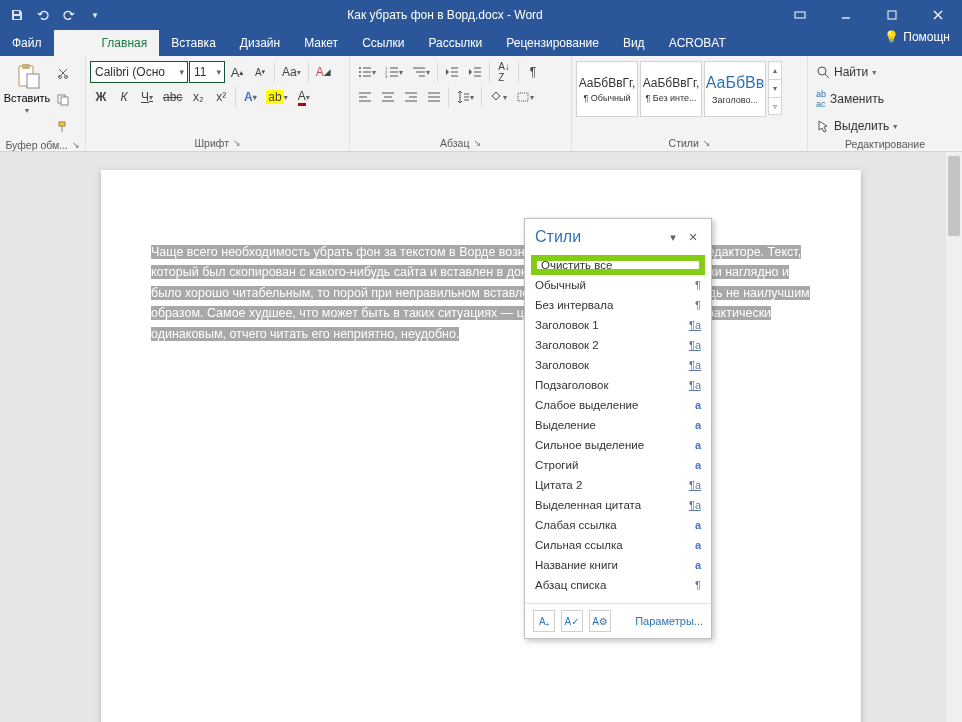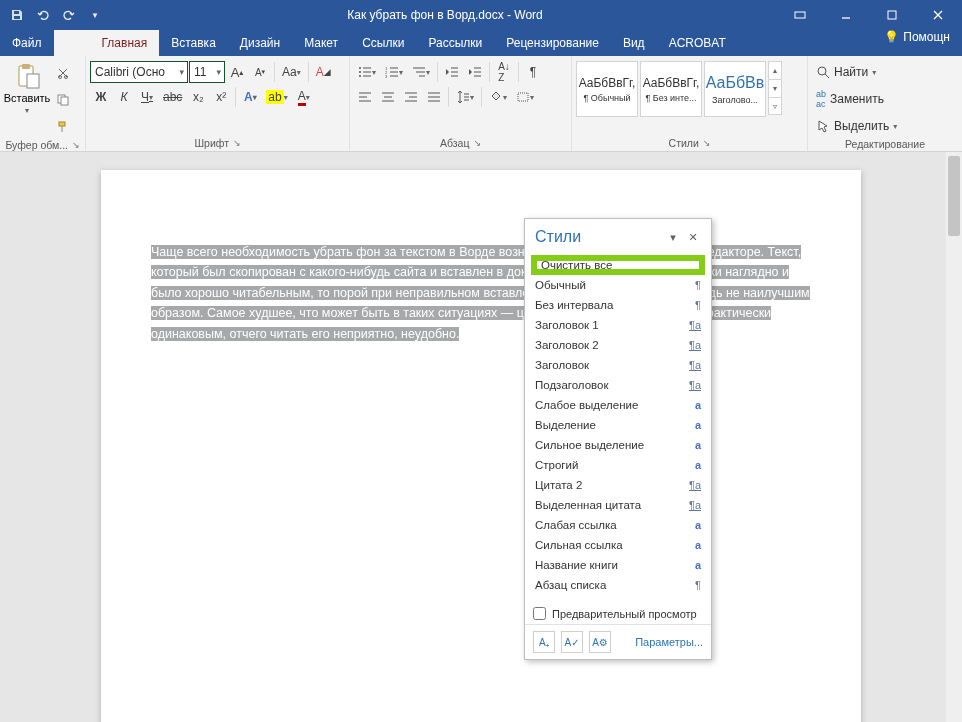--- a/index.html
+++ b/index.html
@@ -9,21 +9,21 @@
 .titlebar { height: 30px; background: #2b579a; display: flex; align-items: center; color: #fff; font-size: 12px; }
 .qat { display: flex; gap: 4px; padding: 0 6px; align-items: center; }
 .qat-btn { width: 22px; height: 22px; display: flex; align-items: center; justify-content: center; opacity: .9; cursor: pointer; }
 .doc-title { flex: 1; text-align: center; font-size: 12px; }
 .win-ctrls { display: flex; gap: 2px; padding-right: 2px; }
 .win-btn { width: 44px; height: 30px; display: flex; align-items: center; justify-content: center; cursor: pointer; }
 
 
 .tabs { height: 26px; background: #2b579a; display: flex; align-items: flex-start; color: #fff; font-size: 12px; }
 .tab { padding: 0 12px; height: 26px; display: flex; align-items: center; cursor: pointer; }
-.tab.active { background: #f3f3f3; color: #7f1d1d; padding-left: 48px; }
+.tab.active { background: #f3f3f3; color: #15803d; padding-left: 48px; }
 .tab-help { margin-left: auto; margin-right: 12px; display: flex; align-items: center; gap: 4px; }
 
 
 .ribbon { background: #f3f3f3; border-bottom: 1px solid #d4d4d4; height: 96px; display: flex; }
 .group { border-right: 1px solid #e1e1e1; display: flex; flex-direction: column; padding: 2px 4px 0 4px; }
 .group-body { flex: 1; display: flex; align-items: flex-start; gap: 2px; }
 .group-label { font-size: 10.5px; color: #595959; text-align: center; padding: 1px 0 2px; display: flex; align-items: center; justify-content: center; gap: 4px; }
 .group-label .dlauncher { font-size: 9px; color: #777; cursor: pointer; }
 .r-btn { height: 22px; min-width: 22px; padding: 0 3px; display: flex; align-items: center; justify-content: center; font-size: 12px; color: #444; cursor: pointer; border: 1px solid transparent; }
 .r-col { display: flex; flex-direction: column; gap: 5px; }
@@ -466,23 +466,19 @@
       <div class="sp-item">
         <span class="sp-name">Название книги</span>
         <span class="sp-mark a">a</span>
       </div>
       <div class="sp-item">
         <span class="sp-name">Абзац списка</span>
         <span class="sp-mark">¶</span>
       </div>
     </div>
   <div style="height:6px"></div>
-  <label class="sp-check">
-    <input type="checkbox" style="">
-    <span>Предварительный просмотр</span>
-  </label>
   <div class="sp-foot">
     <div class="sp-ficon">A₊</div>
     <div class="sp-ficon">A✓</div>
     <div class="sp-ficon">A⚙</div>
     <span class="sp-link">Параметры...</span>
   </div>
 </div>
 
 </body></html>

